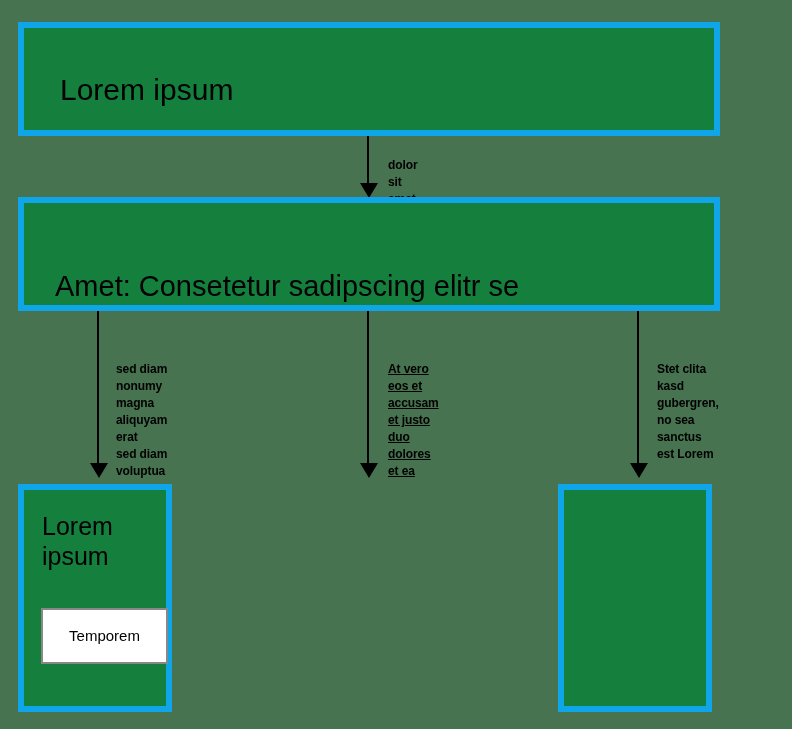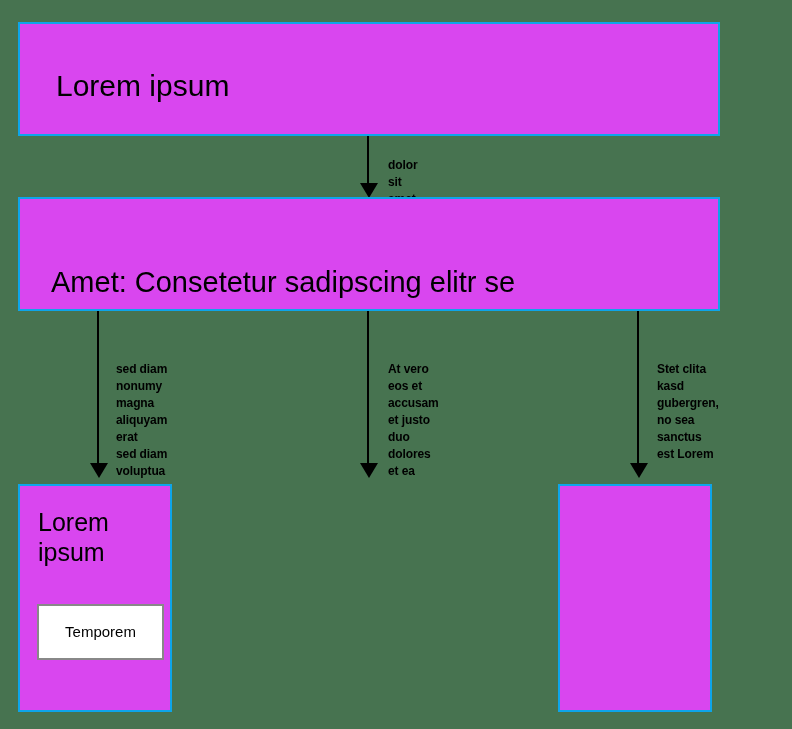--- a/index.html
+++ b/index.html
@@ -13,22 +13,22 @@
     font-family: "Liberation Sans", sans-serif;
     overflow: hidden;
   }
   #diagram {
     position: relative;
     width: 792px;
     height: 729px;
   }
   .node {
     position: absolute;
-    background: #d946ef;
-    border: 2px solid #0ea5e9;
+    background: #15803d;
+    border: 6px solid #0ea5e9;
     box-sizing: border-box;
   }
   .node-title {
     position: absolute;
     color: #000000;
     line-height: 1.18;
     white-space: pre-line;
   }
   
   .node-top {
@@ -128,21 +128,21 @@
   .e1-head { left: 360px; top: 183px; }
   .e1-label { left: 388px; top: 157px; }
 
   
   .e2-line { left: 97px; top: 311px; height: 155px; }
   .e2-head { left: 90px; top: 463px; }
   .e2-label { left: 116px; top: 361px; }
 
   .e3-line { left: 367px; top: 311px; height: 155px; }
   .e3-head { left: 360px; top: 463px; }
-  .e3-label { left: 388px; top: 361px; }
+  .e3-label { left: 388px; top: 361px; text-decoration: underline; }
 
   .e4-line { left: 637px; top: 311px; height: 155px; }
   .e4-head { left: 630px; top: 463px; }
   .e4-label { left: 657px; top: 361px; }
 </style>
 </head>
 <body>
 
 <div id="diagram">
 

